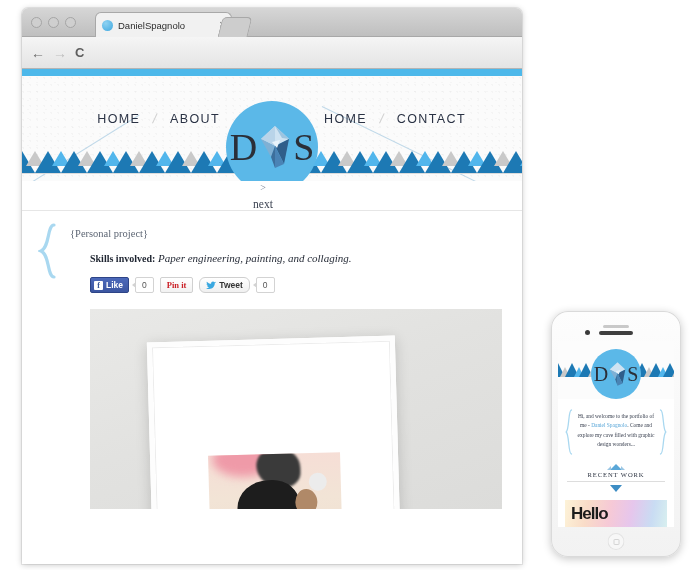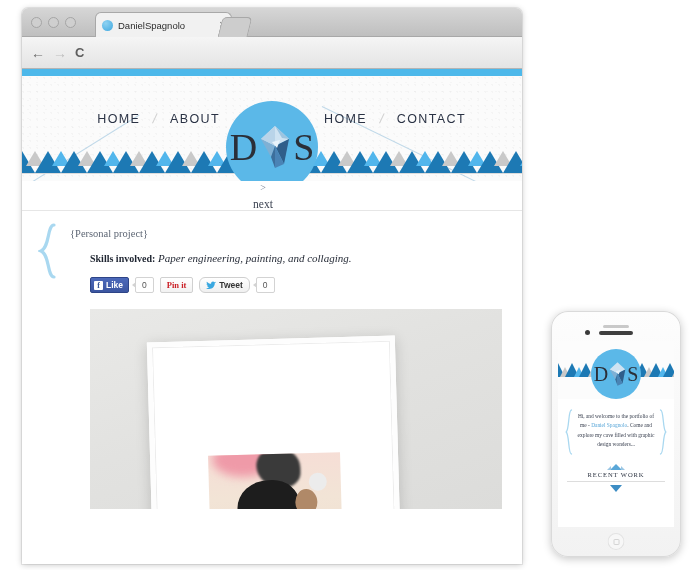--- a/index.html
+++ b/index.html
@@ -524,19 +524,22 @@
           <polygon points="11,0 17,6 5,6" fill="#5aa7d8"></polygon>
           <polygon points="2,6 6,2 6,6" fill="#9ac6e4"></polygon>
           <polygon points="20,6 16,2 16,6" fill="#9ac6e4"></polygon>
         </svg>
         <span class="lbl">RECENT WORK</span>
         <svg class="chev" style="margin-top:3px" width="16" height="7" viewBox="0 0 16 7">
           <polygon points="8,7 2,0 14,0" fill="#3d8dc4"></polygon>
         </svg>
       </div>
 
+      <div class="ph-thumb">
+        <span class="hello">Hello</span>
+      </div>
     </div>
 
     <div class="ph-home">
       <i></i>
     </div>
   </div>
 </div>
 
 </body></html>

